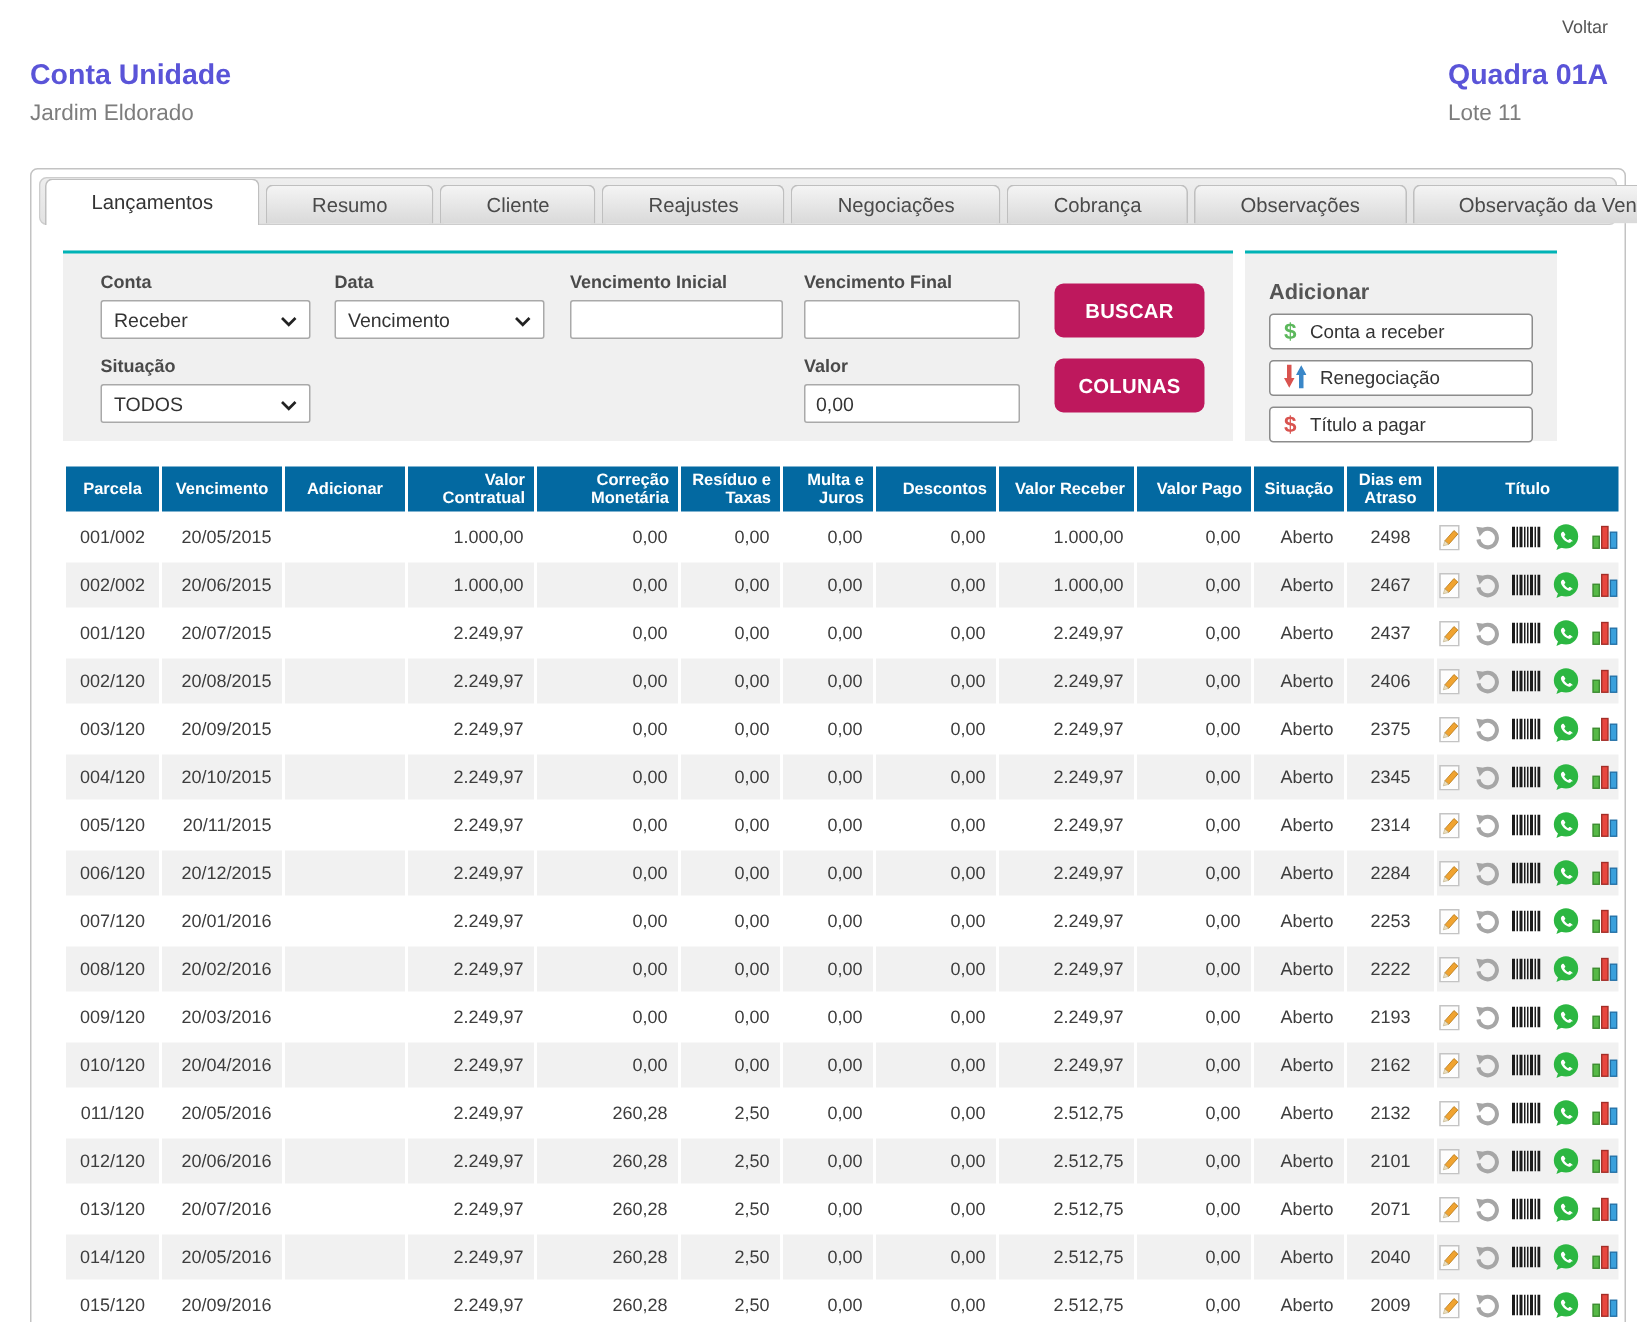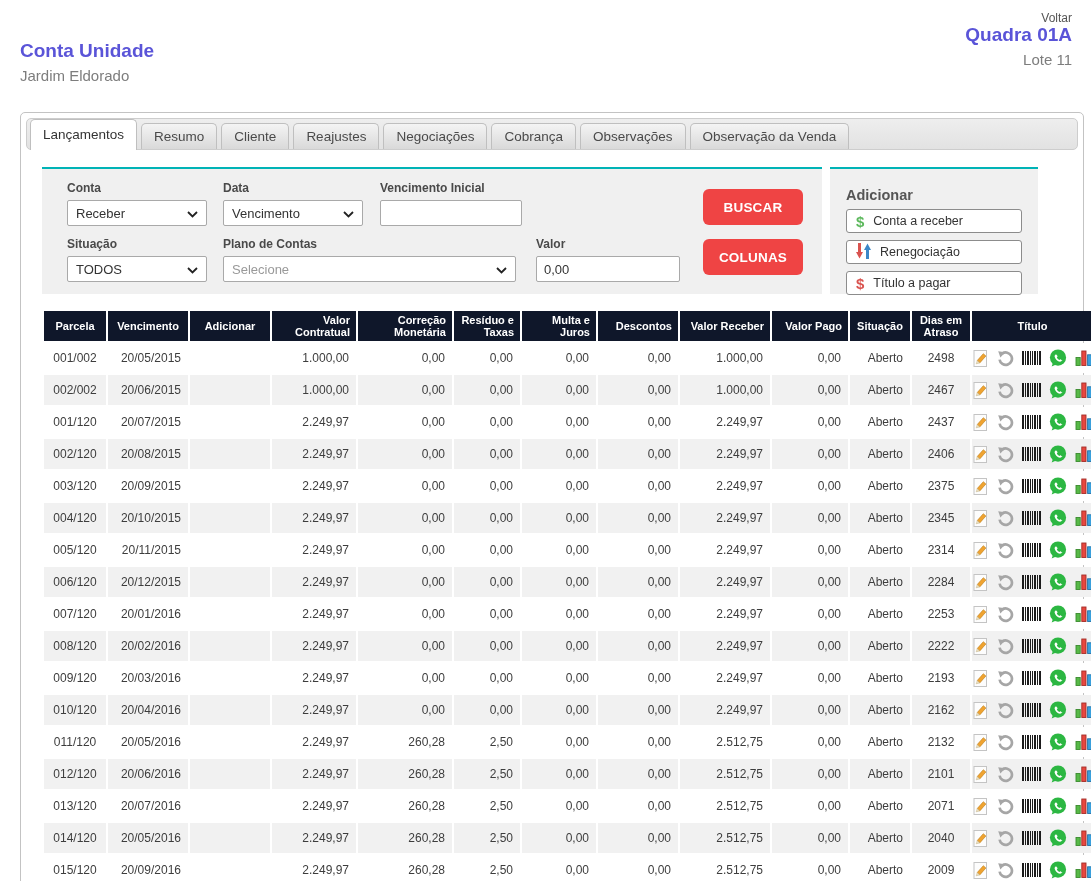--- a/index.html
+++ b/index.html
@@ -2,65 +2,65 @@
 <html><head>
 <meta charset="utf-8">
 <style>
   * { margin:0; padding:0; box-sizing:border-box; }
   html,body { width:1091px; height:881px; overflow:hidden; background:#fff;
     font-family:"Liberation Sans", sans-serif; color:#333; }
 
   
   .back-link { position:absolute; top:11px; right:19px; font-size:12px; color:#555; text-decoration:none; cursor:pointer; }
   .hdr-left { position:absolute; left:20px; top:40px; }
-  .hdr-right { position:absolute; right:19px; top:24px; text-align:right; }
+  .hdr-right { position:absolute; right:19px; top:40px; text-align:left; }
   .hdr-title { font-size:19px; font-weight:bold; color:#5a54d8; line-height:22px; }
   .hdr-sub { font-size:15px; color:#7d7d7d; margin-top:5px; }
 
   
   .container { position:absolute; left:20px; right:7px; top:112px; height:880px;
     border:1px solid #c3c3c3; border-radius:5px; background:#fff; }
 
   
   .tabbar { margin:5px; height:32px; background:linear-gradient(#eeeeee,#e2e2e2);
     border:1px solid #cdcdcd; border-radius:5px; display:flex; align-items:flex-end; padding:0 3px; }
-  .tab { height:26px; line-height:25px; padding:0 12px; margin-right:4px;
+  .tab { height:26px; line-height:25px; padding:0 30px; margin-right:4px;
     background:linear-gradient(#f4f4f4,#d9d9d9); border:1px solid #bfbfbf; border-bottom:none;
     border-radius:5px 5px 0 0; font-size:13.5px; color:#4a4a4a; cursor:pointer; white-space:nowrap;margin-top:27px; }
   .tab.active { background:#fff; height:31px; line-height:30px; margin-bottom:-1px; z-index:2; position:relative; color:#333; }
 
   .content { padding:12px 21px 0 21px; }
 
   
   .panels-row { display:flex; gap:8px; }
   .panel { border-top:2px solid #00b3b6; background:#f0f0f0; position:relative; height:127px; }
   .filter-panel { width:780px; }
   .add-panel { width:208px; }
 
   .field { position:absolute; }
   .field label { display:block; font-size:12px; font-weight:bold; color:#4a4a4a; margin-bottom:5px; }
   .select { background:#fff; border:1px solid #a9a9a9; border-radius:2px; height:26px;
     display:flex; align-items:center; justify-content:space-between; padding:0 8px; font-size:13px; color:#333; cursor:pointer; }
   .select .ph { color:#999; }
   .tbox { width:100%; height:26px; border:1px solid #a9a9a9; border-radius:2px; background:#fff;
     font-size:13px; color:#333; padding:0 7px; font-family:"Liberation Sans", sans-serif; }
-  .btn-purple { position:absolute; width:100px; height:36px; background:#ef4444; color:#fff;
+  .btn-purple { position:absolute; width:100px; height:36px; background:#be185d; color:#fff;
     border:none; border-radius:6px; font-size:13.5px; font-weight:bold; cursor:pointer;
     font-family:"Liberation Sans", sans-serif; letter-spacing:.2px; }
 
   .add-title { position:absolute; left:16px; top:18px; font-size:14.5px; font-weight:bold; color:#555; }
   .add-btn { position:absolute; left:16px; width:176px; height:24px; background:#fff;
     border:1px solid #8c8c8c; border-radius:3px; display:flex; align-items:center; gap:9px;
     padding:0 9px; font-size:12.5px; color:#333; cursor:pointer; font-family:"Liberation Sans", sans-serif; }
   .dollar-g { color:#5cb85c; font-weight:bold; font-size:15px; line-height:1; }
   .dollar-r { color:#d9534f; font-weight:bold; font-size:15px; line-height:1; }
 
   
   .grid { border-collapse:separate; border-spacing:2px; table-layout:fixed; width:1013px; margin-top:15px; }
-  .grid thead td { background:#0f172a; color:#fff; font-size:11px; font-weight:bold;
+  .grid thead td { background:#0369a1; color:#fff; font-size:11px; font-weight:bold;
     line-height:12px; height:30px; vertical-align:middle; padding:0 6px; }
   .grid tbody td { background:#fff; height:30px; font-size:12px; color:#3d3d3d;
     vertical-align:middle; padding:0 7px; white-space:nowrap; overflow:hidden; }
   .grid tbody tr.alt td { background:#f1f1f1; }
   .ac { text-align:center; } .al { text-align:right; } .ar { text-align:right; }
   .actions { padding:0 2px; }
   .actions .icons { display:flex; align-items:center; justify-content:center; gap:8px; }
   .actions .ic { display:inline-flex; cursor:pointer; }
 </style>
 </head>
@@ -108,35 +108,30 @@
             <span>Vencimento</span>
             <span class="ic"><svg width="11" height="7">
                   <path d="M1 1 l4.5 4.5 L10 1" stroke="#222" stroke-width="1.8" fill="none"></path>
                 </svg></span>
           </div>
         </div>
         <div class="field" style="left:338px; top:12px; width:142px;">
           <label>Vencimento Inicial</label>
           <input class="tbox" value="" style="">
         </div>
+        <div class="field" style="left:494px; top:12px; width:144px;">
+          <label>Vencimento Final</label>
+          <input class="tbox" value="" style="">
+        </div>
         <button class="btn-purple" style="left:661px; top:20px;">BUSCAR</button>
 
         <div class="field" style="left:25px; top:68px; width:140px;">
           <label>Situação</label>
           <div class="select">
             <span>TODOS</span>
-            <span class="ic"><svg width="11" height="7">
-                  <path d="M1 1 l4.5 4.5 L10 1" stroke="#222" stroke-width="1.8" fill="none"></path>
-                </svg></span>
-          </div>
-        </div>
-        <div class="field" style="left:181px; top:68px; width:293px;">
-          <label>Plano de Contas</label>
-          <div class="select">
-            <span class="ph">Selecione</span>
             <span class="ic"><svg width="11" height="7">
                   <path d="M1 1 l4.5 4.5 L10 1" stroke="#222" stroke-width="1.8" fill="none"></path>
                 </svg></span>
           </div>
         </div>
         <div class="field" style="left:494px; top:68px; width:144px;">
           <label>Valor</label>
           <input class="tbox" value="0,00" style="">
         </div>
         <button class="btn-purple" style="left:661px; top:70px;">COLUNAS</button>
@@ -166,21 +161,21 @@
 
     <table class="grid">
       <thead>
           <tr>
             <td class="ac" style="width: 62px;">Parcela</td>
             <td class="ac" style="width: 80px;">Vencimento</td>
             <td class="ac" style="width: 80px;">Adicionar</td>
             <td class="ar" style="width: 84px;">Valor Contratual</td>
             <td class="ar" style="width: 94px;">Correção Monetária</td>
             <td class="ar" style="width: 66px;">Resíduo e Taxas</td>
-            <td class="ar" style="width: 74px;">Multa e Juros</td>
+            <td class="ar" style="width: 60px;">Multa e Juros</td>
             <td class="ar" style="width: 80px;">Descontos</td>
             <td class="ar" style="width: 90px;">Valor Receber</td>
             <td class="ar" style="width: 76px;">Valor Pago</td>
             <td class="ac" style="width: 60px;">Situação</td>
             <td class="ac" style="width: 58px;">Dias em Atraso</td>
             <td class="ac" style="width: 121px;">Título</td>
           </tr>
         </thead>
       <tbody>
           <tr>

